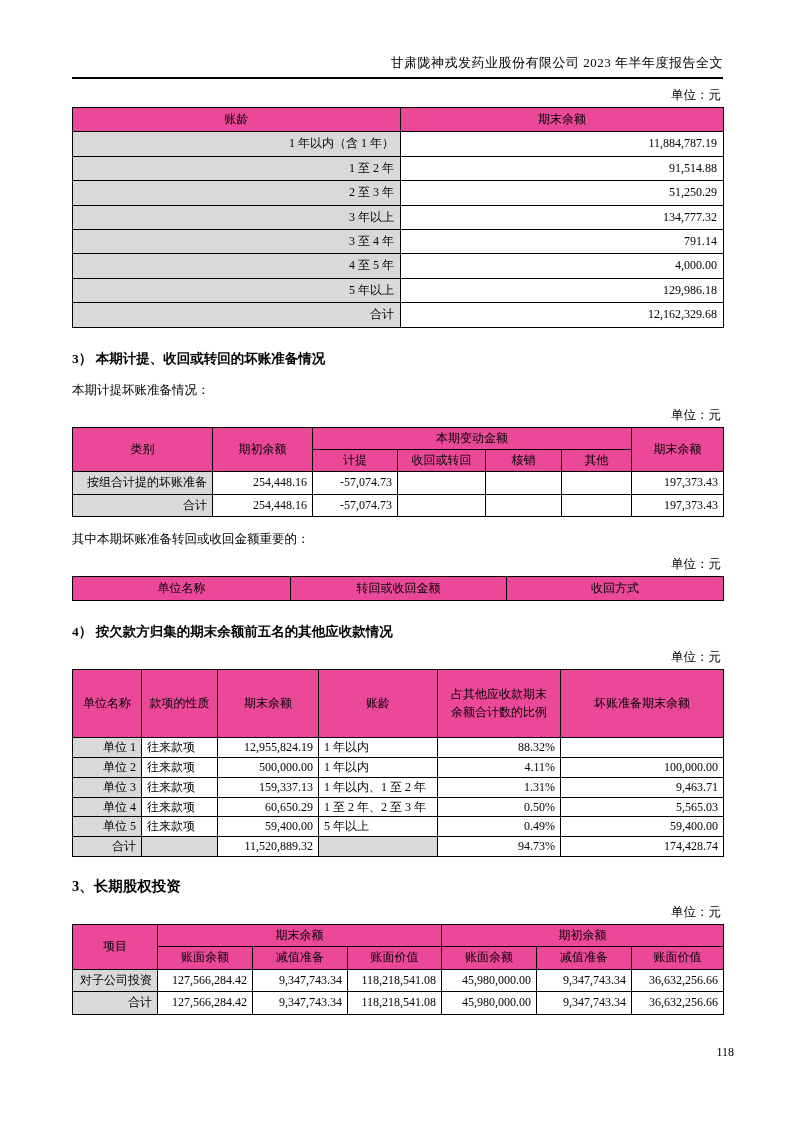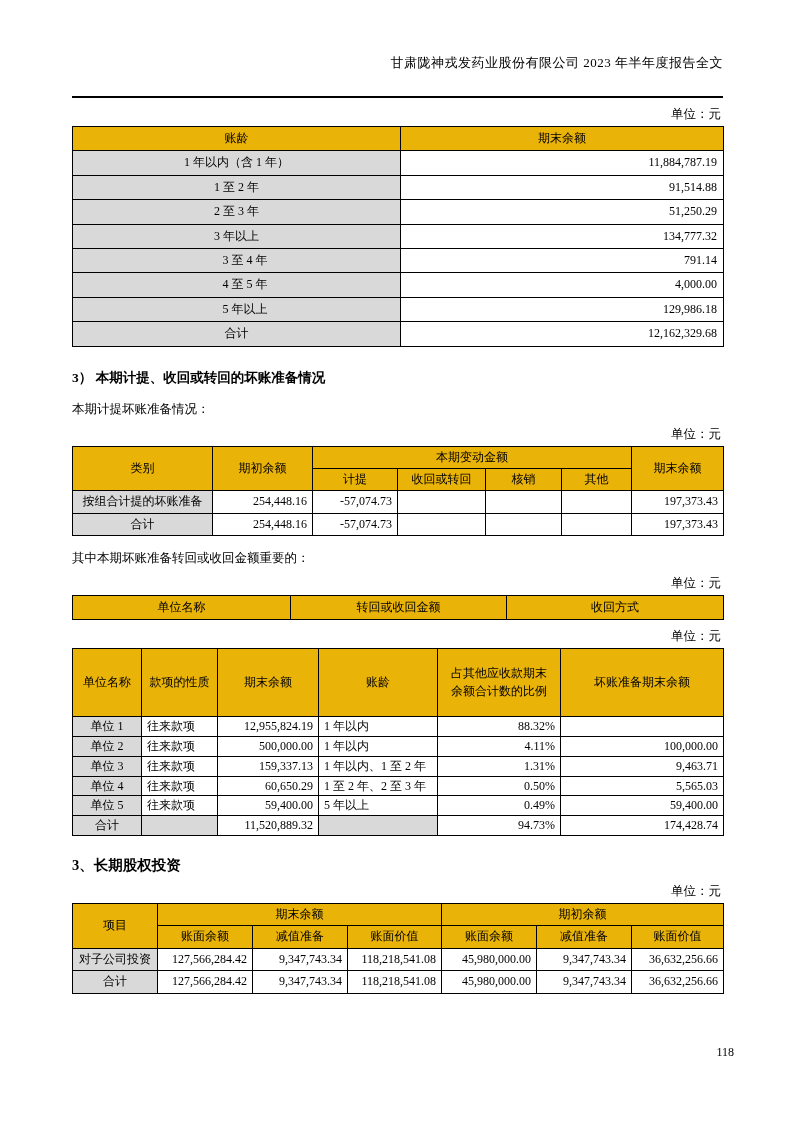--- a/index.html
+++ b/index.html
@@ -12,21 +12,21 @@
     background: #ffffff;
     color: #000;
     font-family: "Liberation Serif", "DejaVu Serif", serif;
     padding: 54px 70px 0 72px;
     overflow: hidden;
   }
   .doc-header {
     text-align: right;
     font-size: 13px;
     letter-spacing: 0.5px;
-    padding-bottom: 24px;
+    padding-bottom: 5px;
     border-bottom: 2px solid #000;
   }
   .unit-row {
     text-align: right;
     font-size: 12.5px;
     margin: 8px 2px 3px 0;
   }
   table {
     width: 100%;
     border-collapse: collapse;
@@ -34,24 +34,24 @@
     font-size: 12px;
   }
   th, td {
     border: 1px solid #000;
     padding: 3px 6px;
     line-height: 1.45;
     word-break: break-all;
     vertical-align: middle;
   }
   th {
-    background: #eab308;
+    background: #ec4899;
     font-weight: normal;
   }
-  td.lbl { background: #d9d9d9; text-align: center; }
+  td.lbl { background: #d9d9d9; text-align: right; }
   td.num { text-align: right; padding-left: 33px; }
   td.txt { text-align: left; }
   .indent { padding-left: 23px; }
   .h-sub {
     font-size: 13.5px;
     font-weight: bold;
     margin: 22px 0 0 0;
   }
   .para {
     font-size: 12.5px;
@@ -202,20 +202,21 @@
       </colgroup>
     <thead>
       <tr>
         <th>单位名称</th>
         <th>转回或收回金额</th>
         <th>收回方式</th>
       </tr>
     </thead>
   </table>
 
+  <div class="h-sub">4） 按欠款方归集的期末余额前五名的其他应收款情况</div>
 
   <div class="unit-row">
     <span>单位：元</span>
   </div>
 
   <table class="t4">
     <colgroup>
       <col style="width:69px">
         <col style="width:76px">
         <col style="width:101px">

